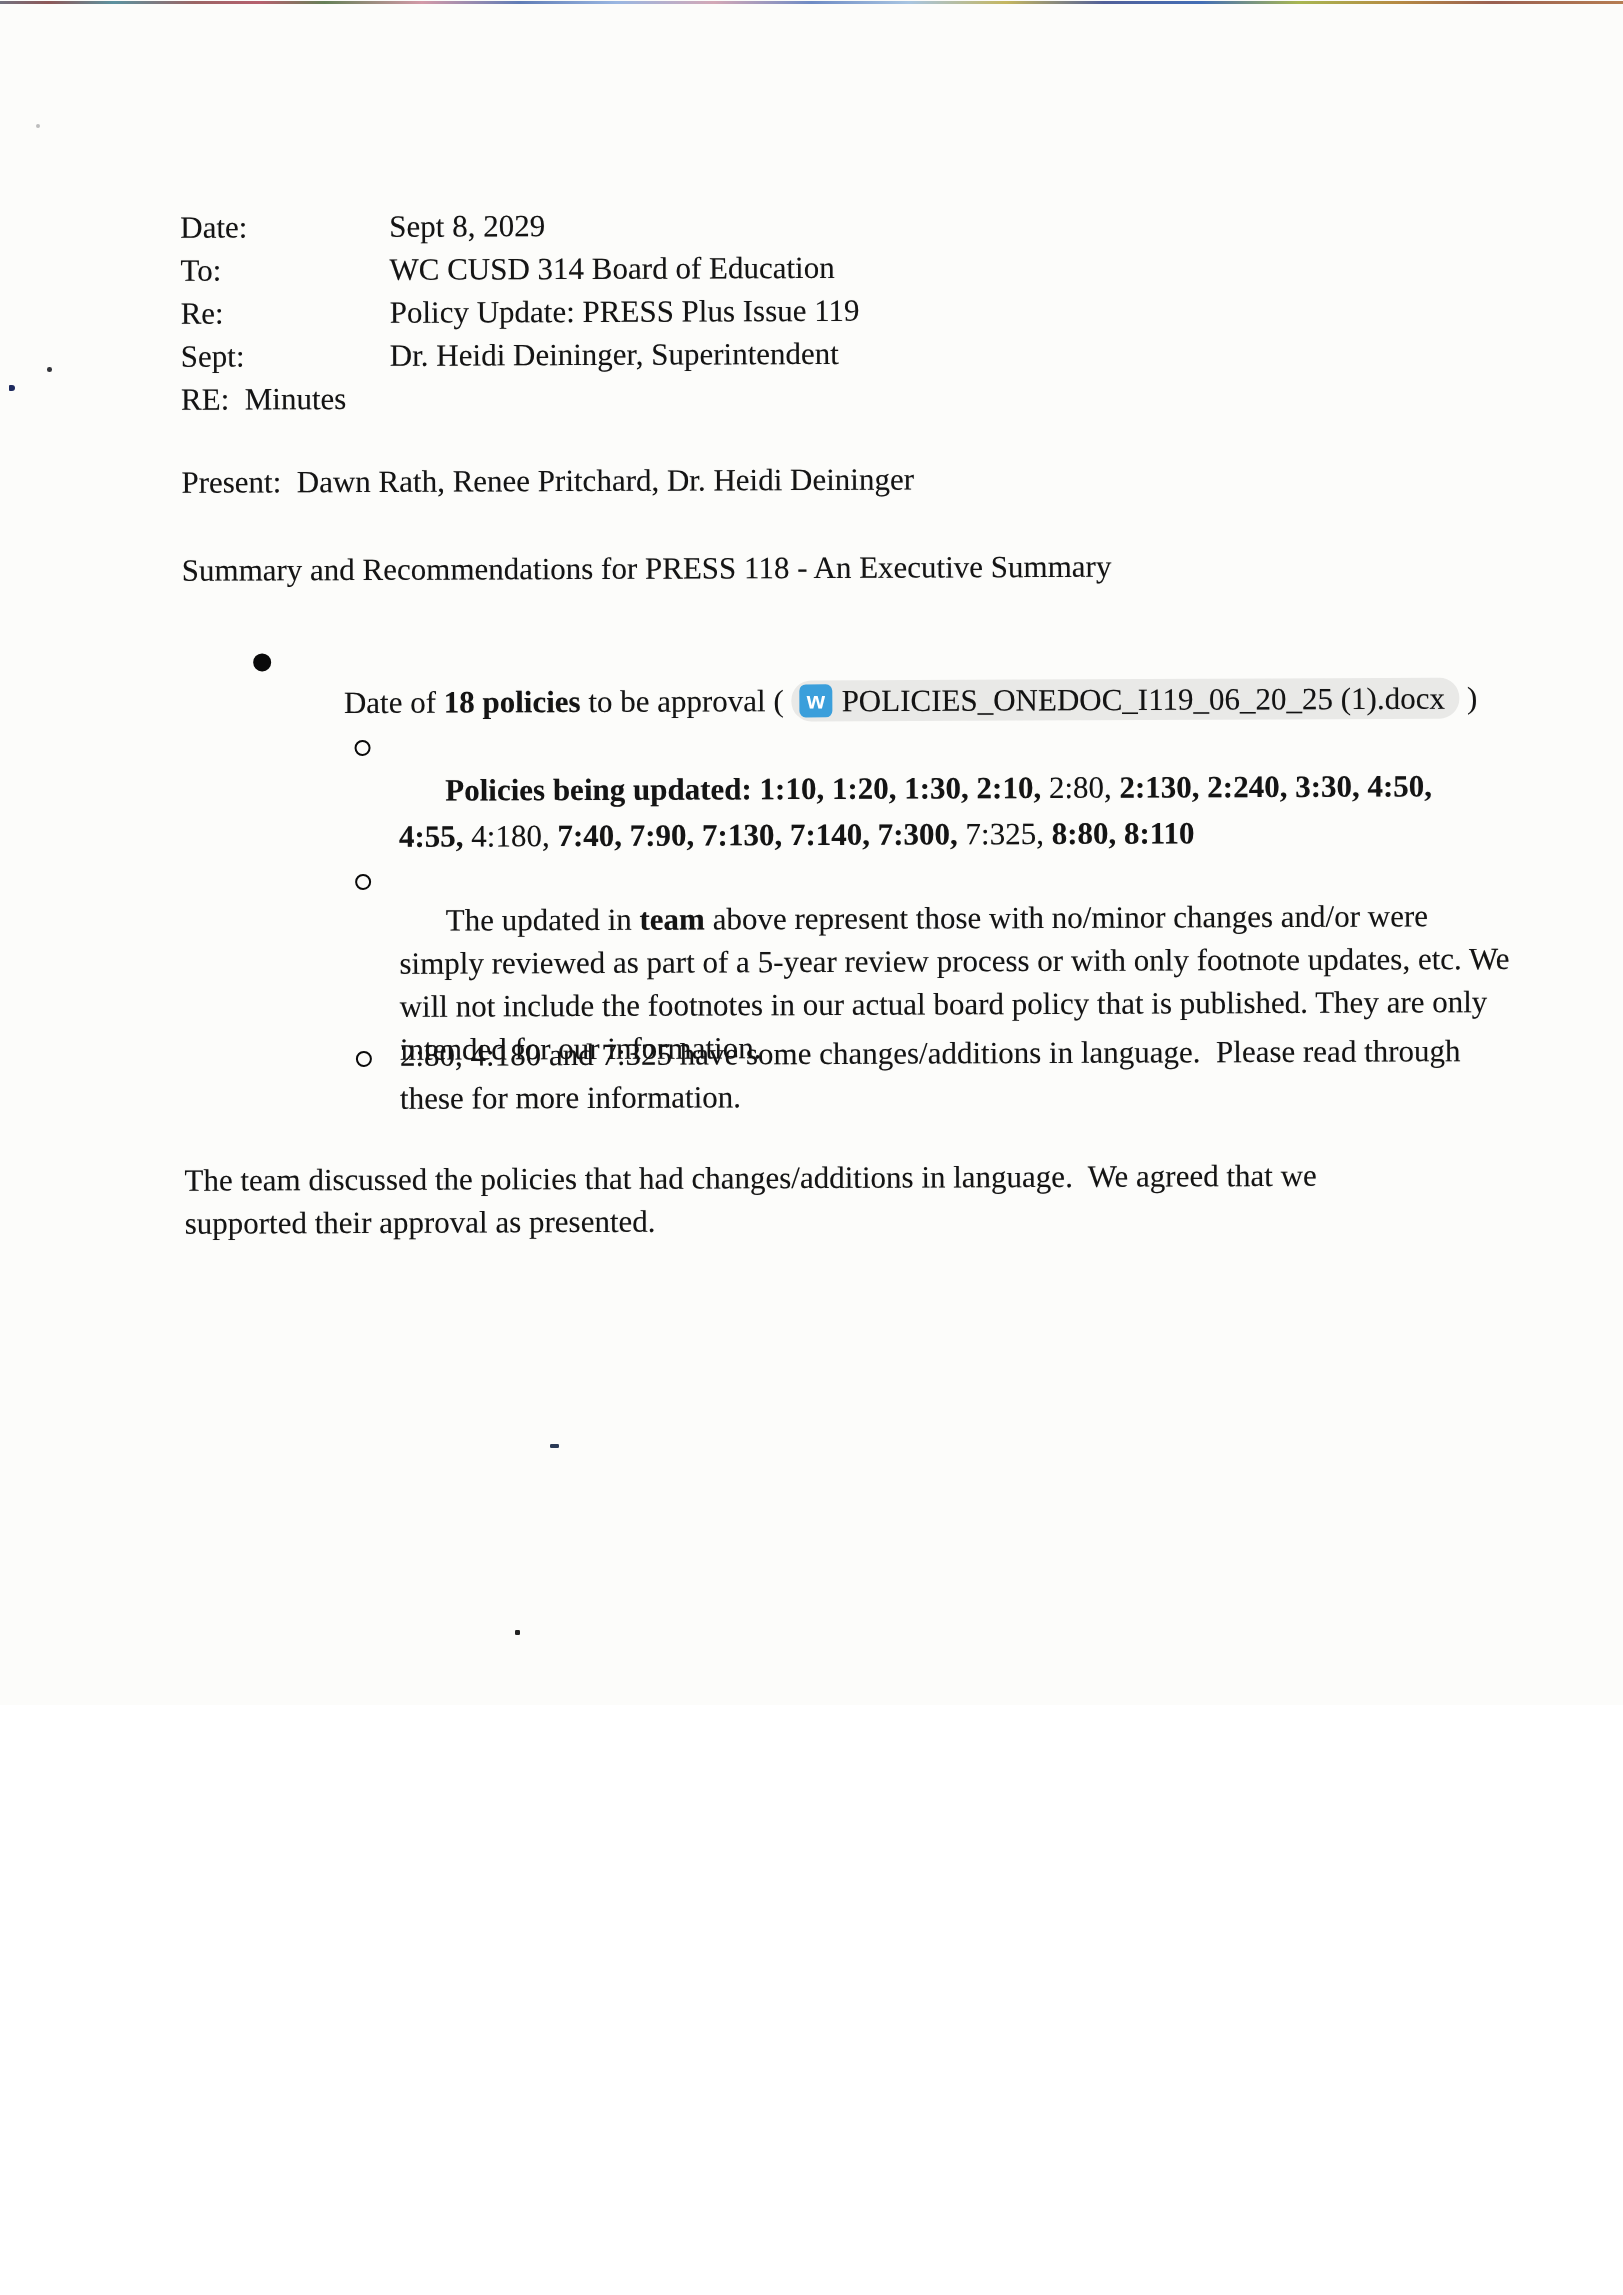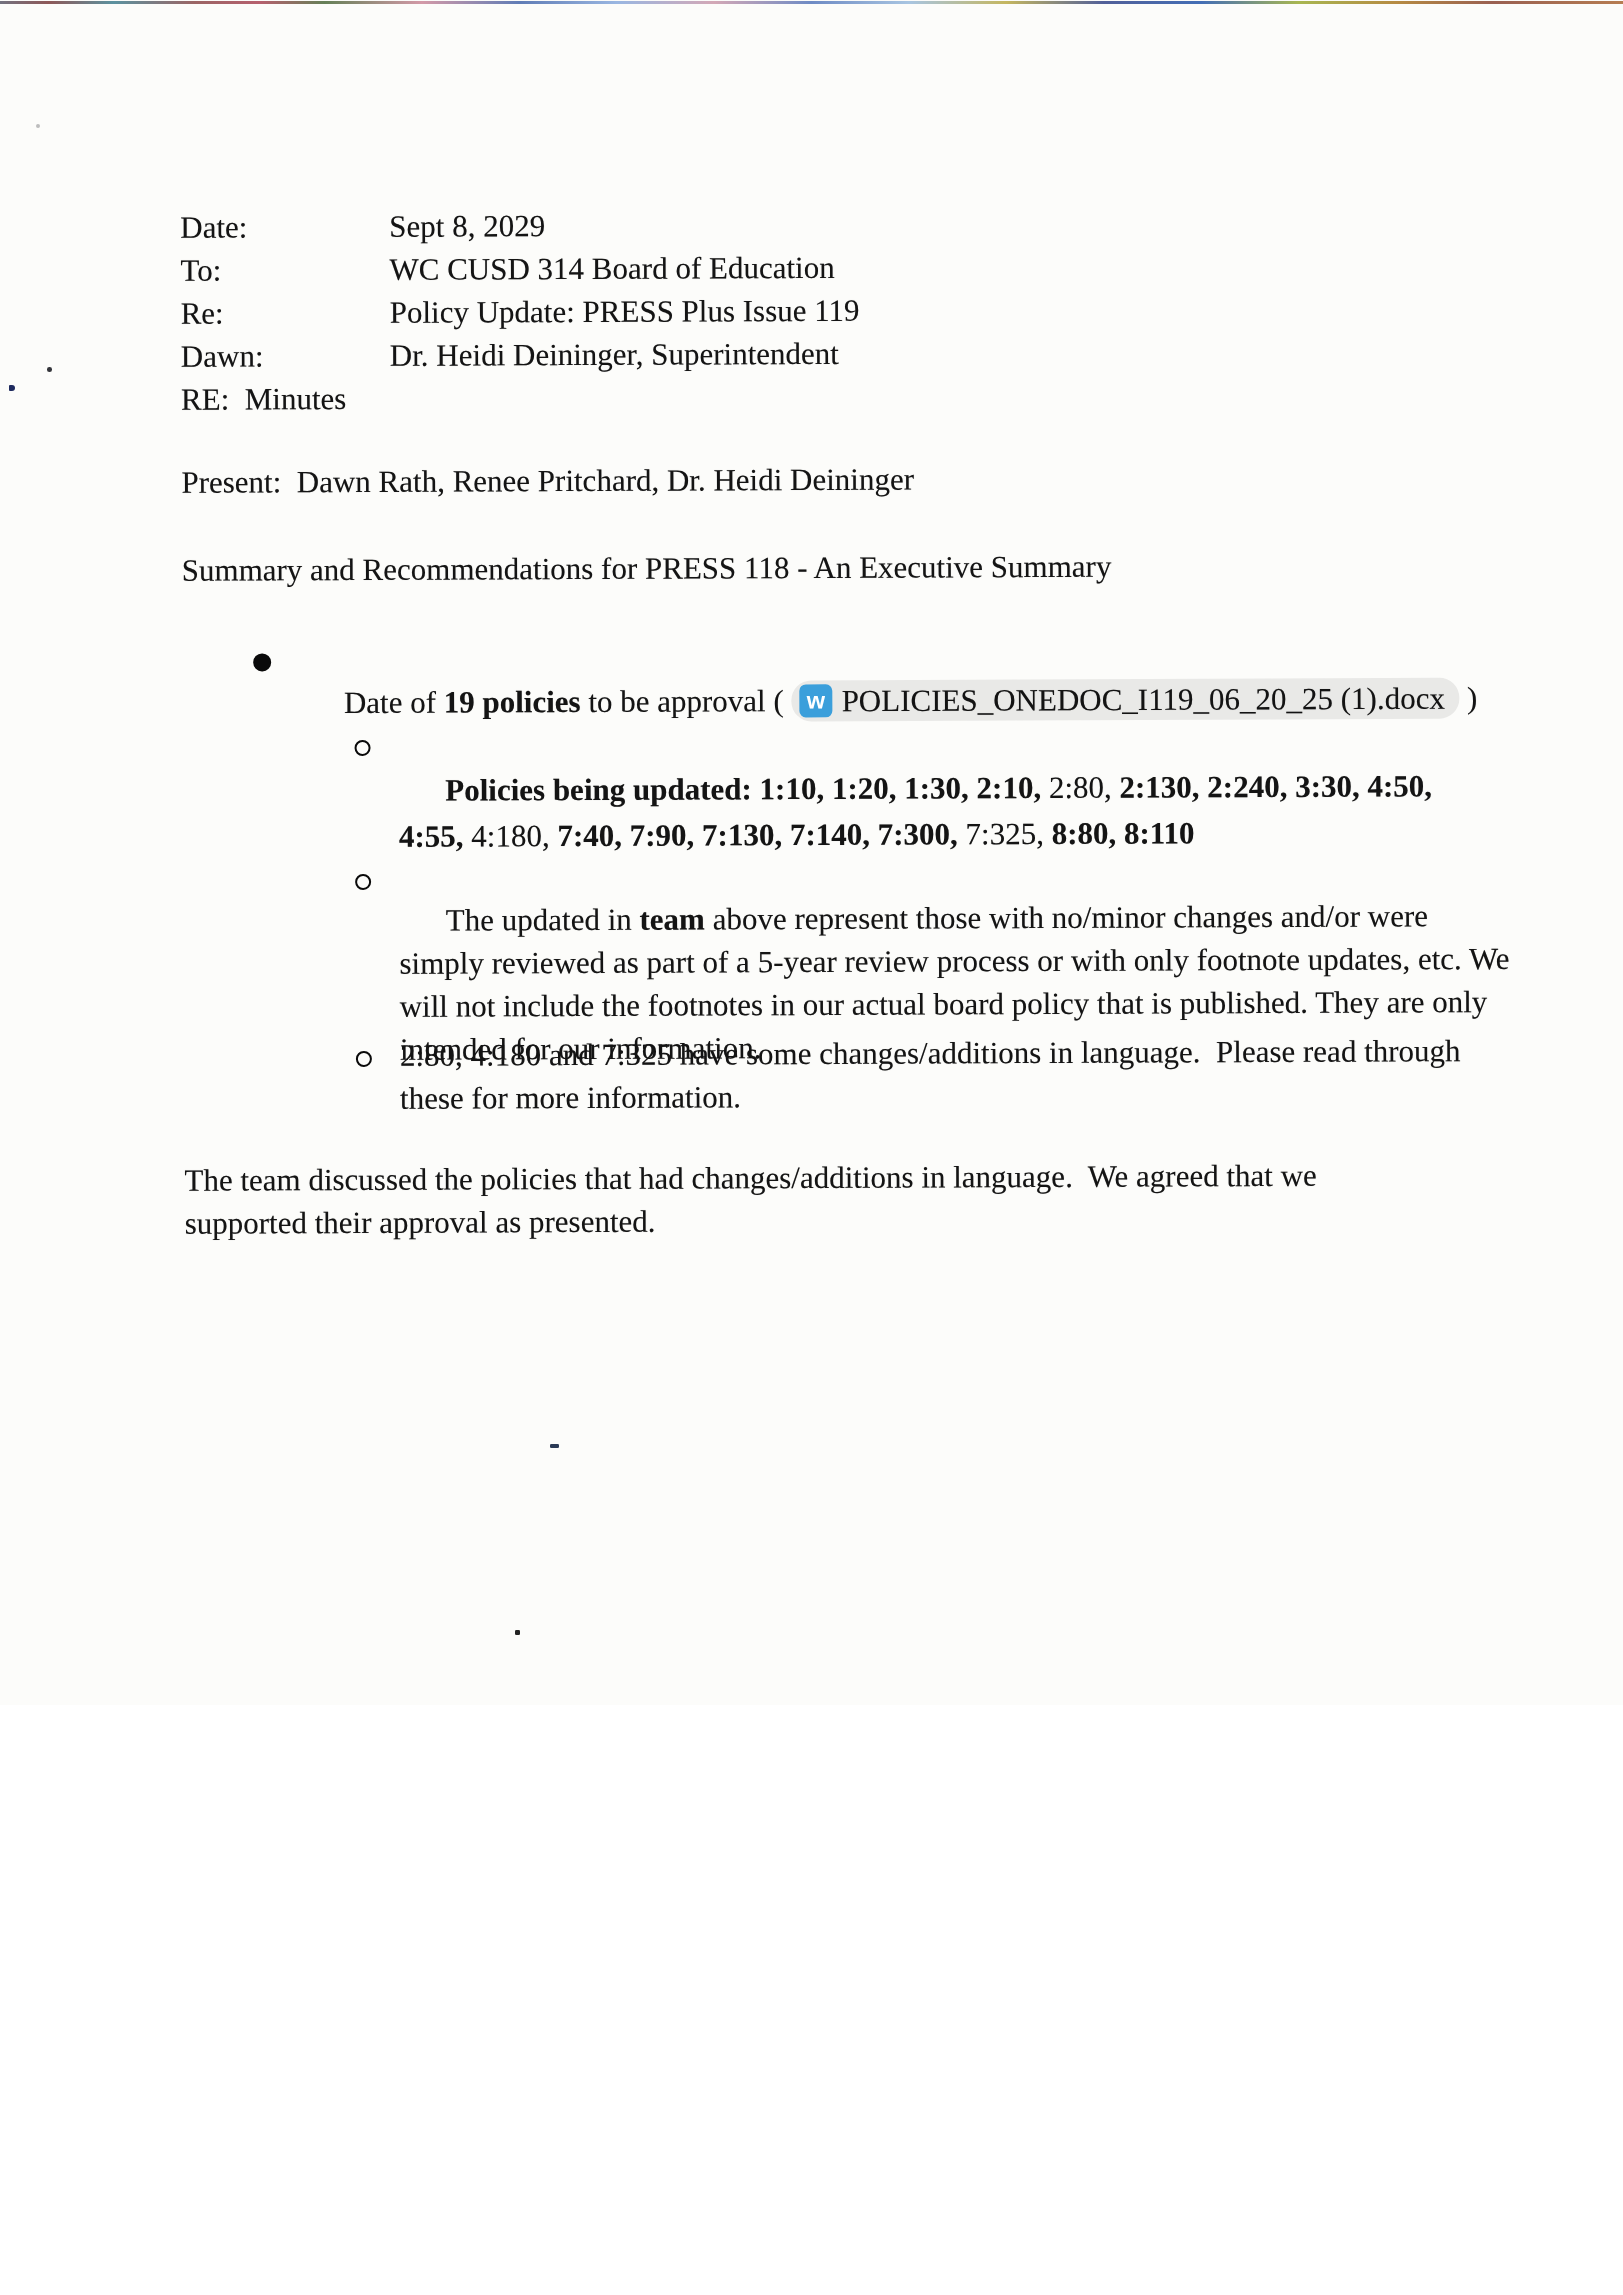--- a/index.html
+++ b/index.html
@@ -94,33 +94,33 @@
       </div>
       <div class="header-row">
         <span class="lbl">To:</span>
         <span class="val">WC CUSD 314 Board of Education</span>
       </div>
       <div class="header-row">
         <span class="lbl">Re:</span>
         <span class="val">Policy Update: PRESS Plus Issue 119</span>
       </div>
       <div class="header-row">
-        <span class="lbl">Dawn:</span>
+        <span class="lbl">Sept:</span>
         <span class="val">Dr. Heidi Deininger, Superintendent</span>
       </div>
       <div class="re-line">RE:  Minutes</div>
     </div>
 
     <div class="present txt">Present:  Dawn Rath, Renee Pritchard, Dr. Heidi Deininger</div>
 
     <div class="summary txt">Summary and Recommendations for PRESS 118 - An Executive Summary</div>
 
     <div class="b1-marker"></div>
     <div class="bullet1 txt">
-      <span>Date of </span><span class="b">19 policies</span><span> to be approval ( </span><span class="chip"><span class="docicon">w</span><span class="fname">POLICIES_ONEDOC_I119_06_20_25 (1).docx</span></span><span> )</span>
+      <span>Date of </span><span class="b">18 policies</span><span> to be approval ( </span><span class="chip"><span class="docicon">w</span><span class="fname">POLICIES_ONEDOC_I119_06_20_25 (1).docx</span></span><span> )</span>
     </div>
 
     <div class="ring r1"></div>
     <div class="sub1">
       <span class="b">Policies being updated: </span><span><span class="b">1:10, </span><span class="b">1:20, </span><span class="b">1:30, </span><span class="b">2:10, </span><span>2:80, </span><span class="b">2:130, </span><span class="b">2:240, </span><span class="b">3:30, </span><span class="b">4:50, </span><span class="b">4:55, </span><span>4:180, </span><span class="b">7:40, </span><span class="b">7:90, </span><span class="b">7:130, </span><span class="b">7:140, </span><span class="b">7:300, </span><span>7:325, </span><span class="b">8:80, </span><span class="b">8:110</span></span>
     </div>
 
     <div class="ring r2"></div>
     <div class="sub2 txt">
       <span>The updated in </span><span class="b">team</span><span> above represent those with no/minor changes and/or were simply reviewed as part of a 5-year review process or with only footnote updates, etc. We will not include the footnotes in our actual board policy that is published. They are only intended for our information.</span>

